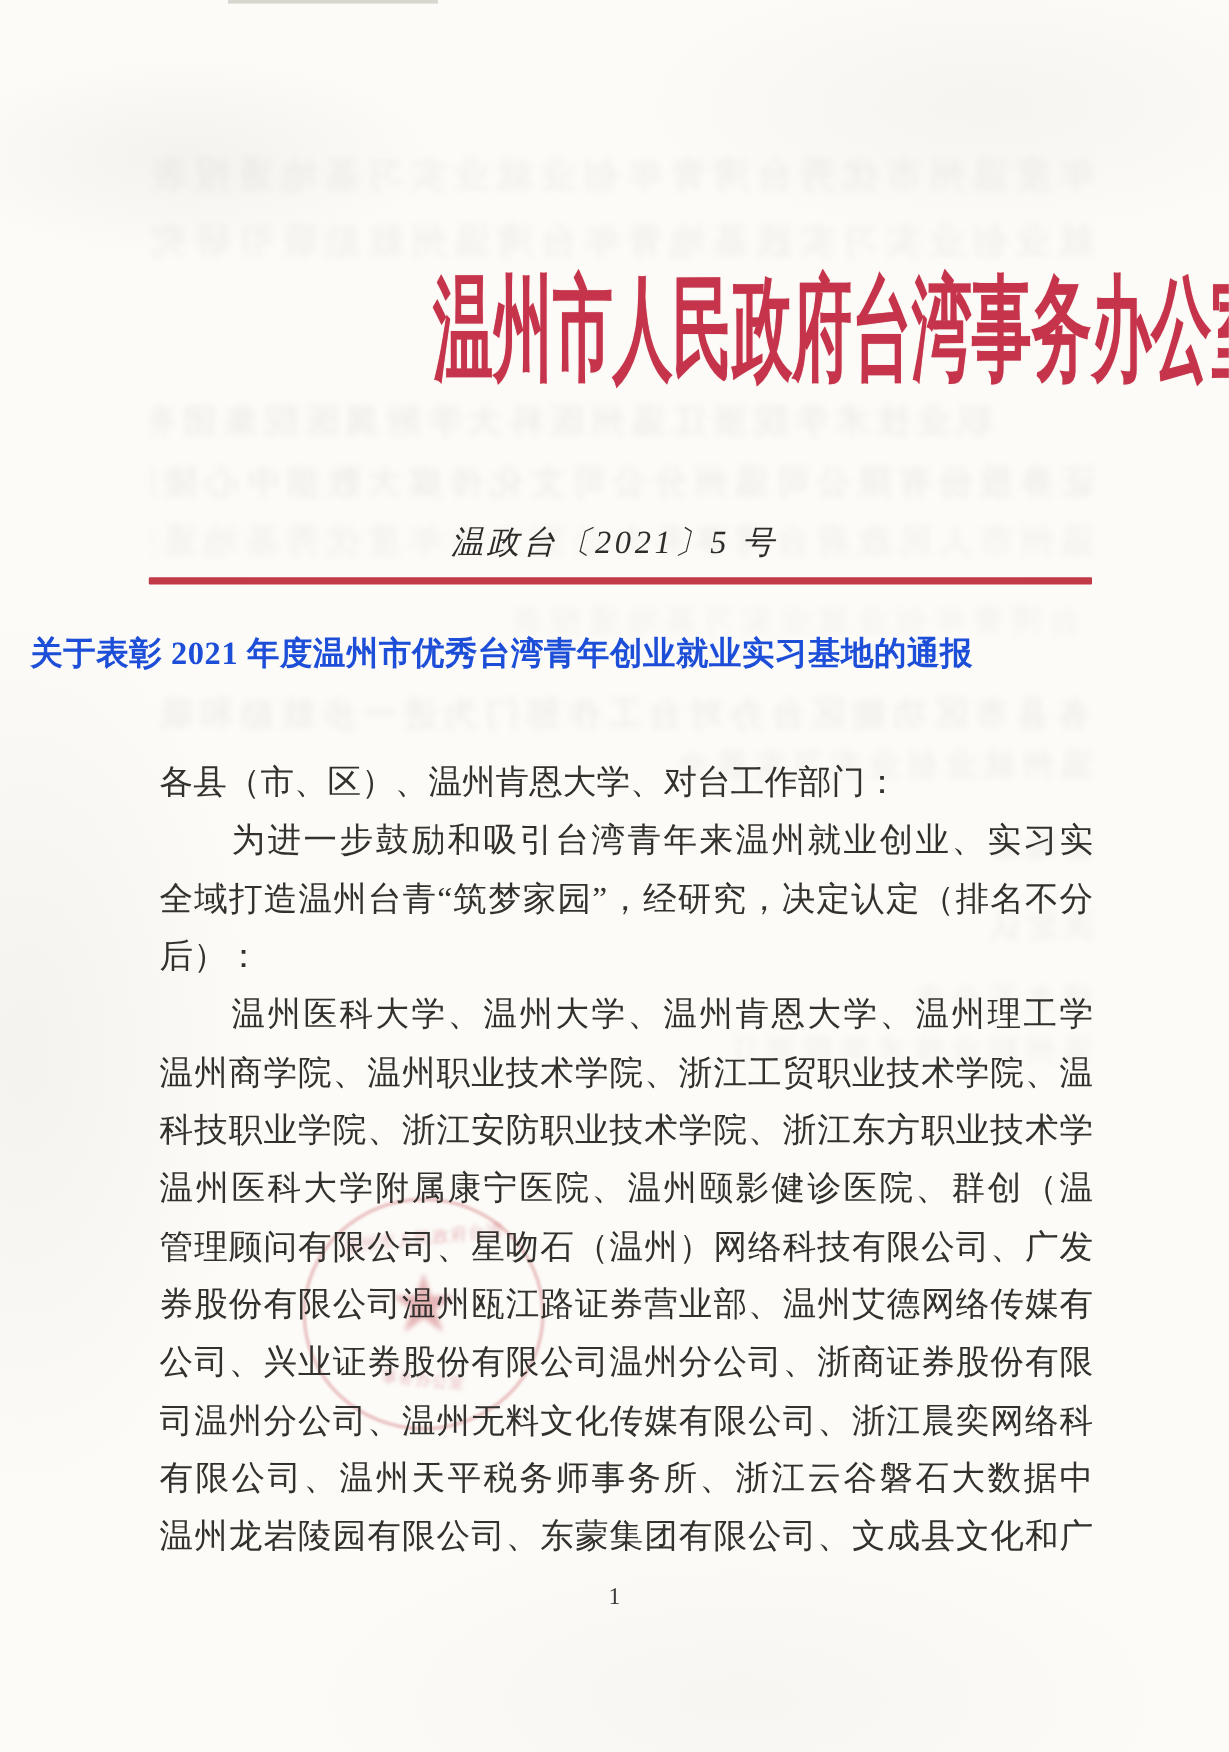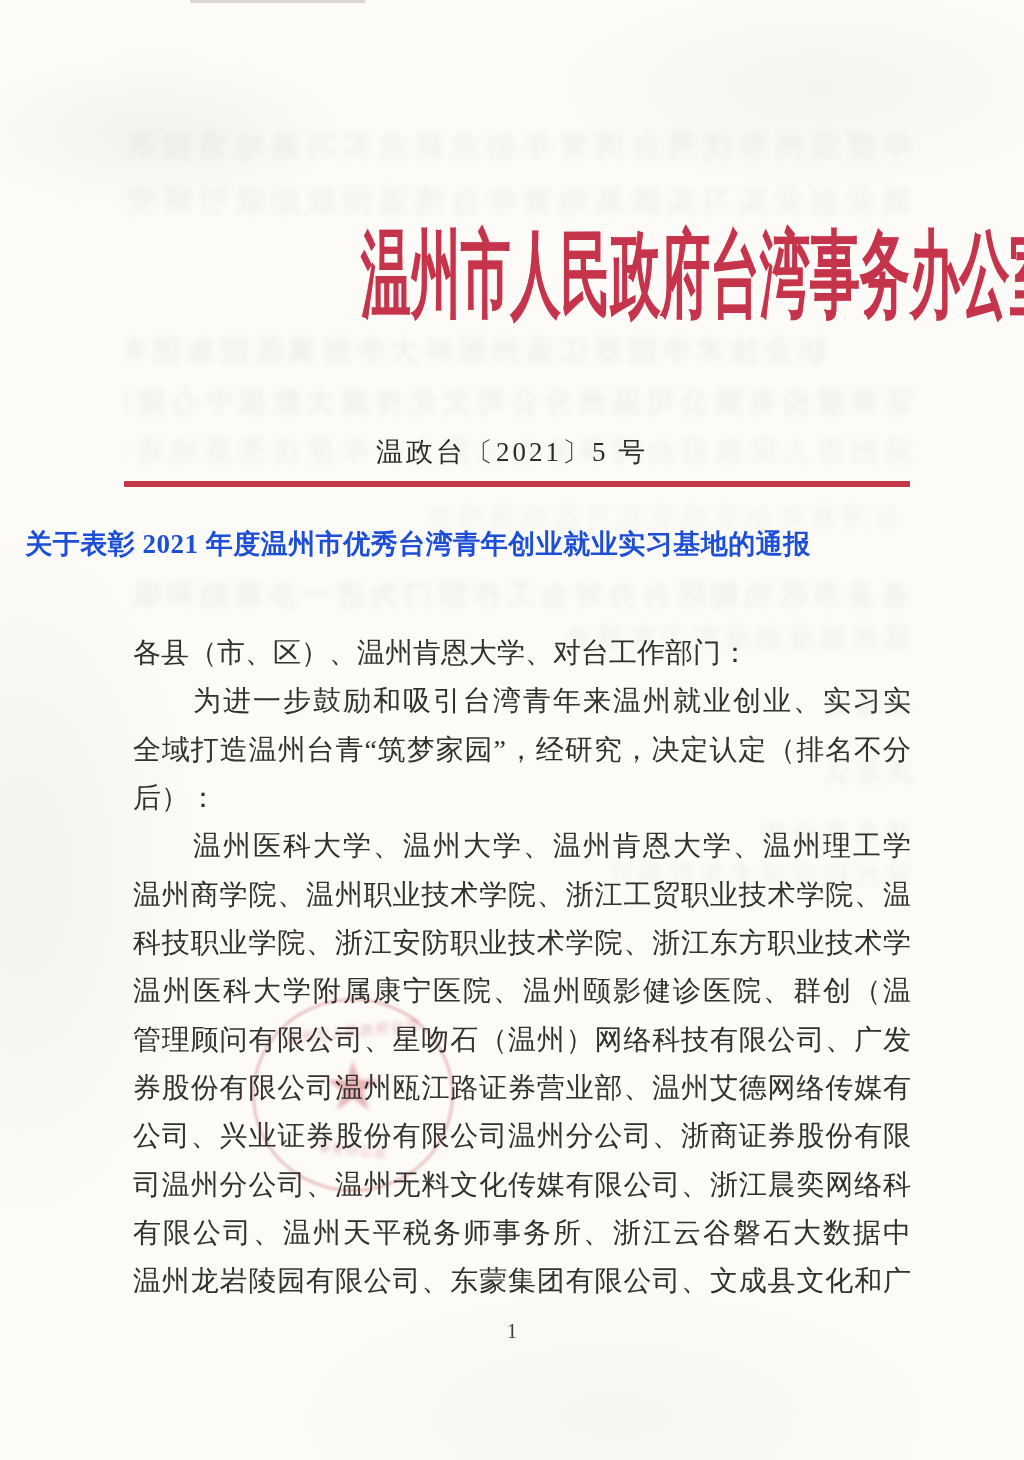--- a/index.html
+++ b/index.html
@@ -52,20 +52,21 @@
     transform:scaleX(0.525);
     transform-origin:50% 50%;
     letter-spacing:0px;
     text-shadow:0 0 1px rgba(197,52,74,0.55);
   }
   .doc-number{
     position:absolute;top:434px;left:0;width:1024px;
     text-align:center;
     font-size:27px;color:#2e2c2a;
     letter-spacing:3px;
+    font-style:italic;
   }
   .red-rule{
     position:absolute;top:481px;left:124px;width:786px;height:6px;
     background:#c23a48;border-radius:1px;
   }
   .doc-title{
     position:absolute;top:526px;left:0;width:836px;
     text-align:center;margin:0;
     font-size:27px;font-weight:bold;color:#1d4ed8;
     letter-spacing:0.5px;

